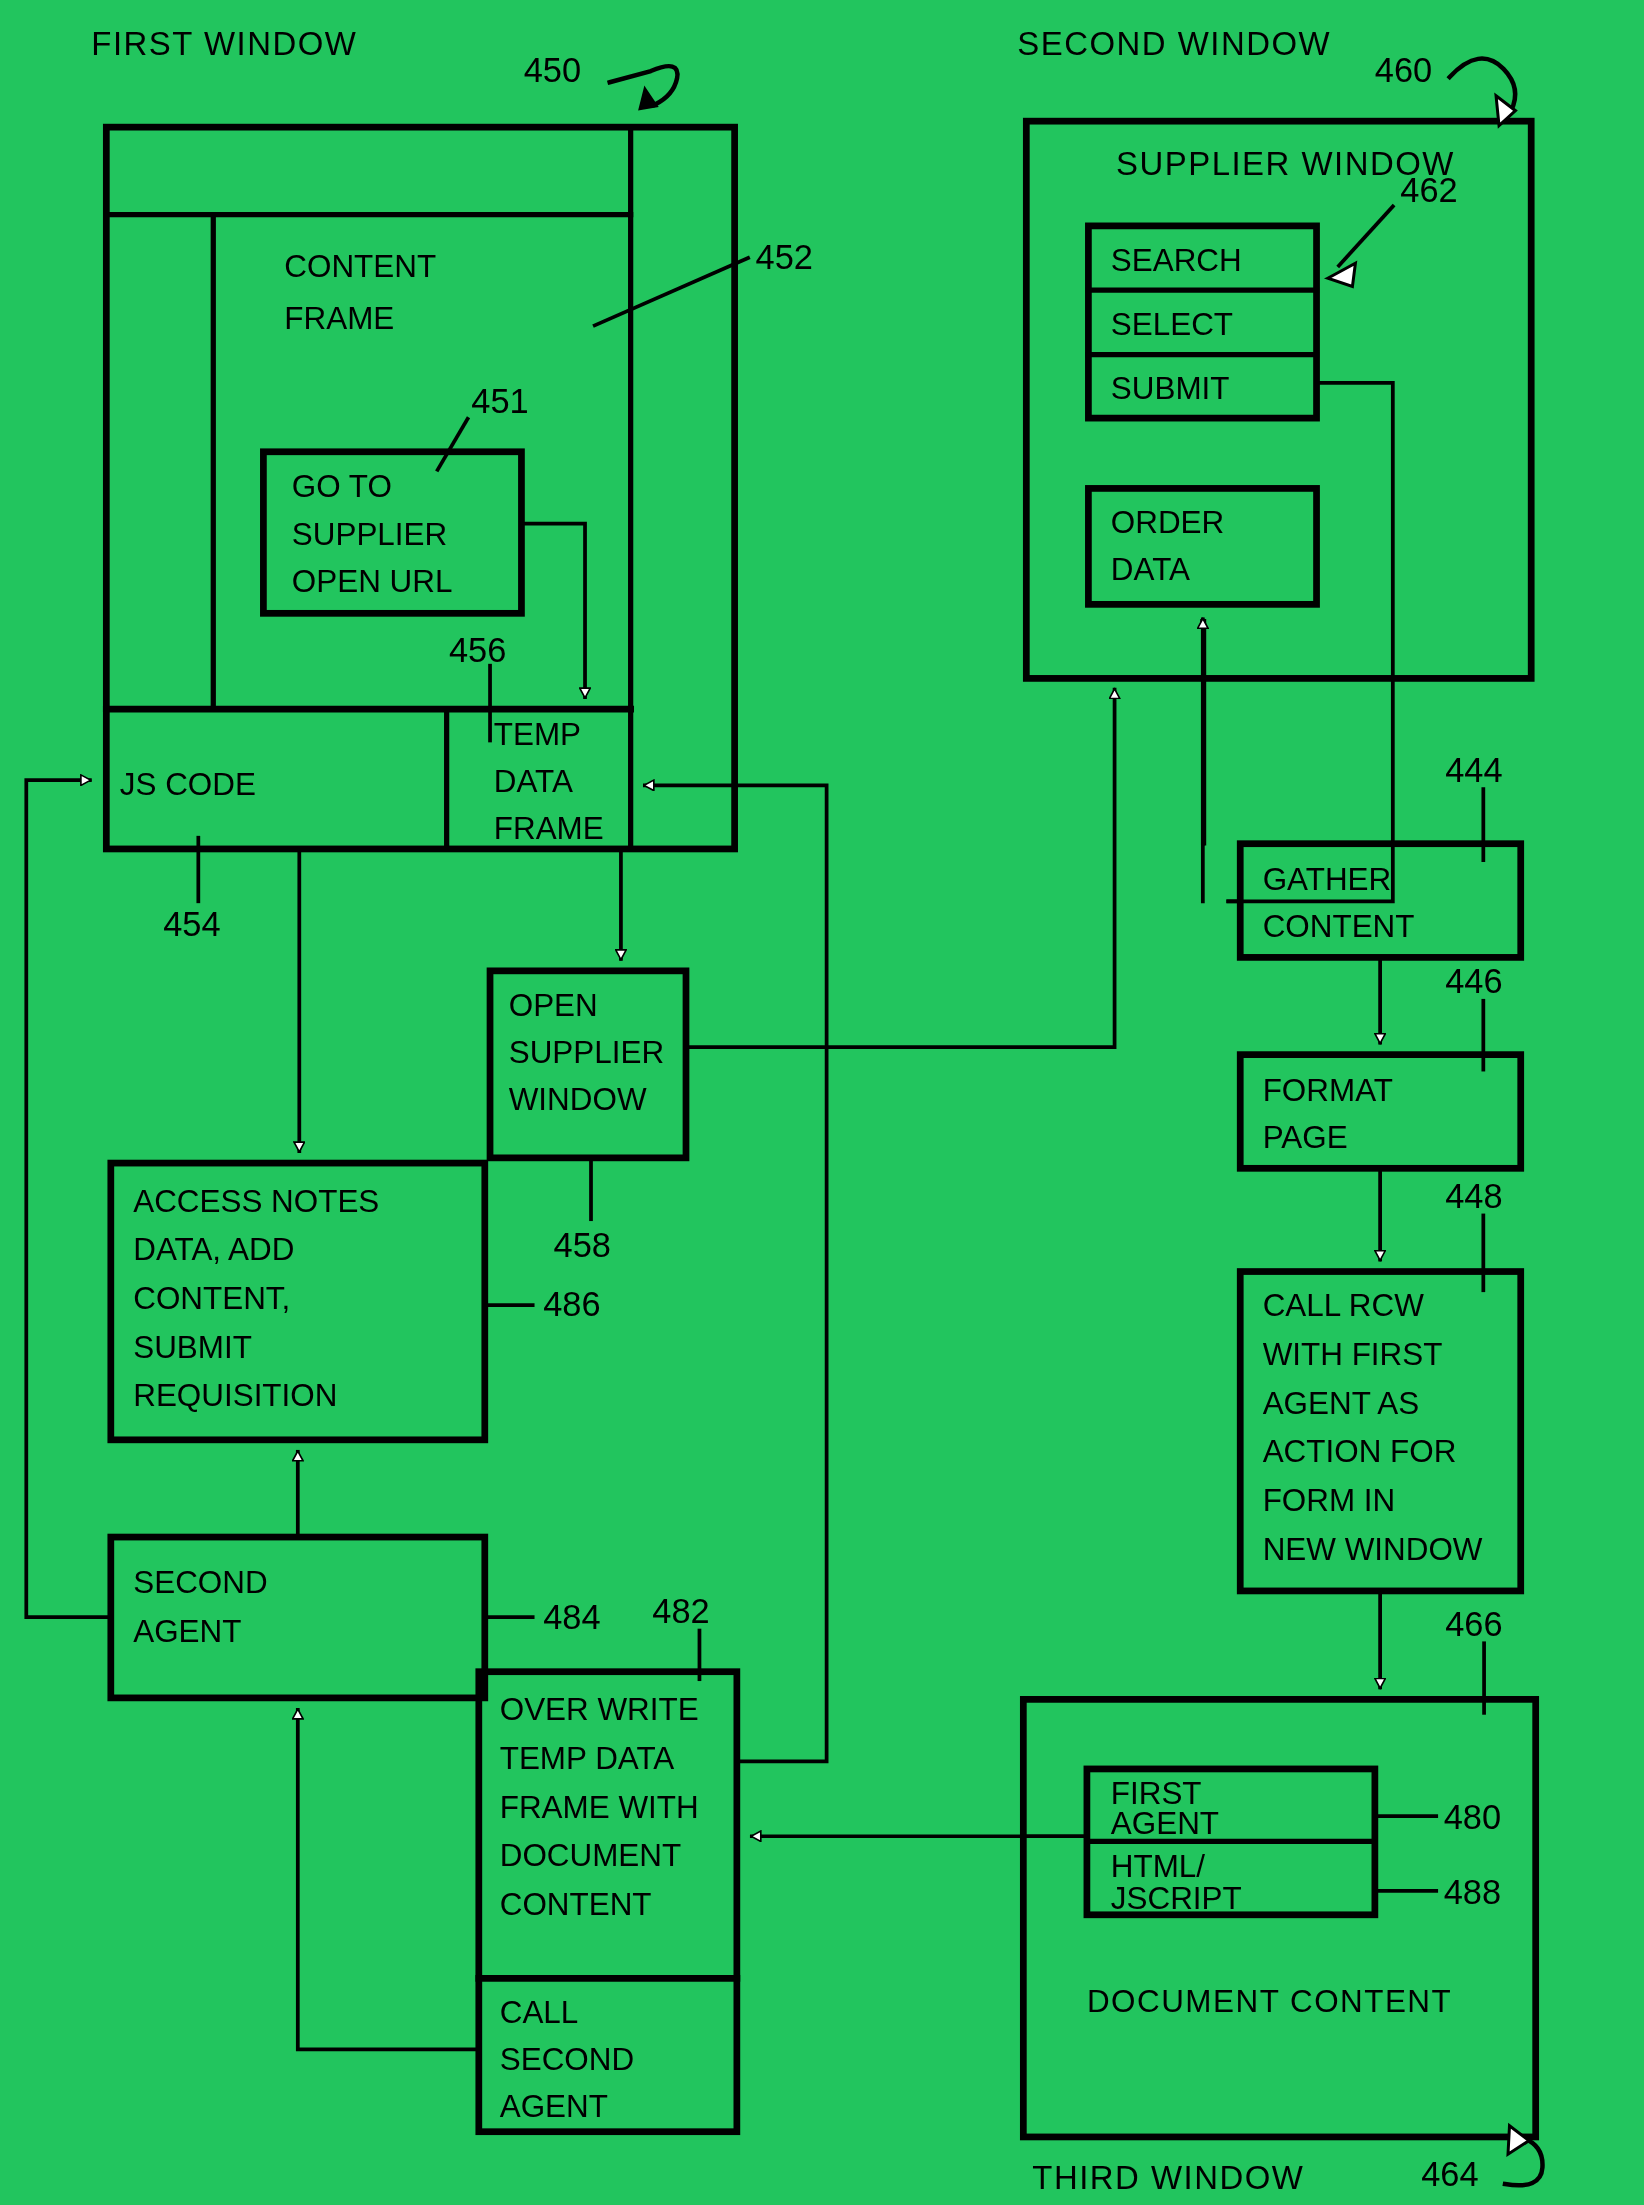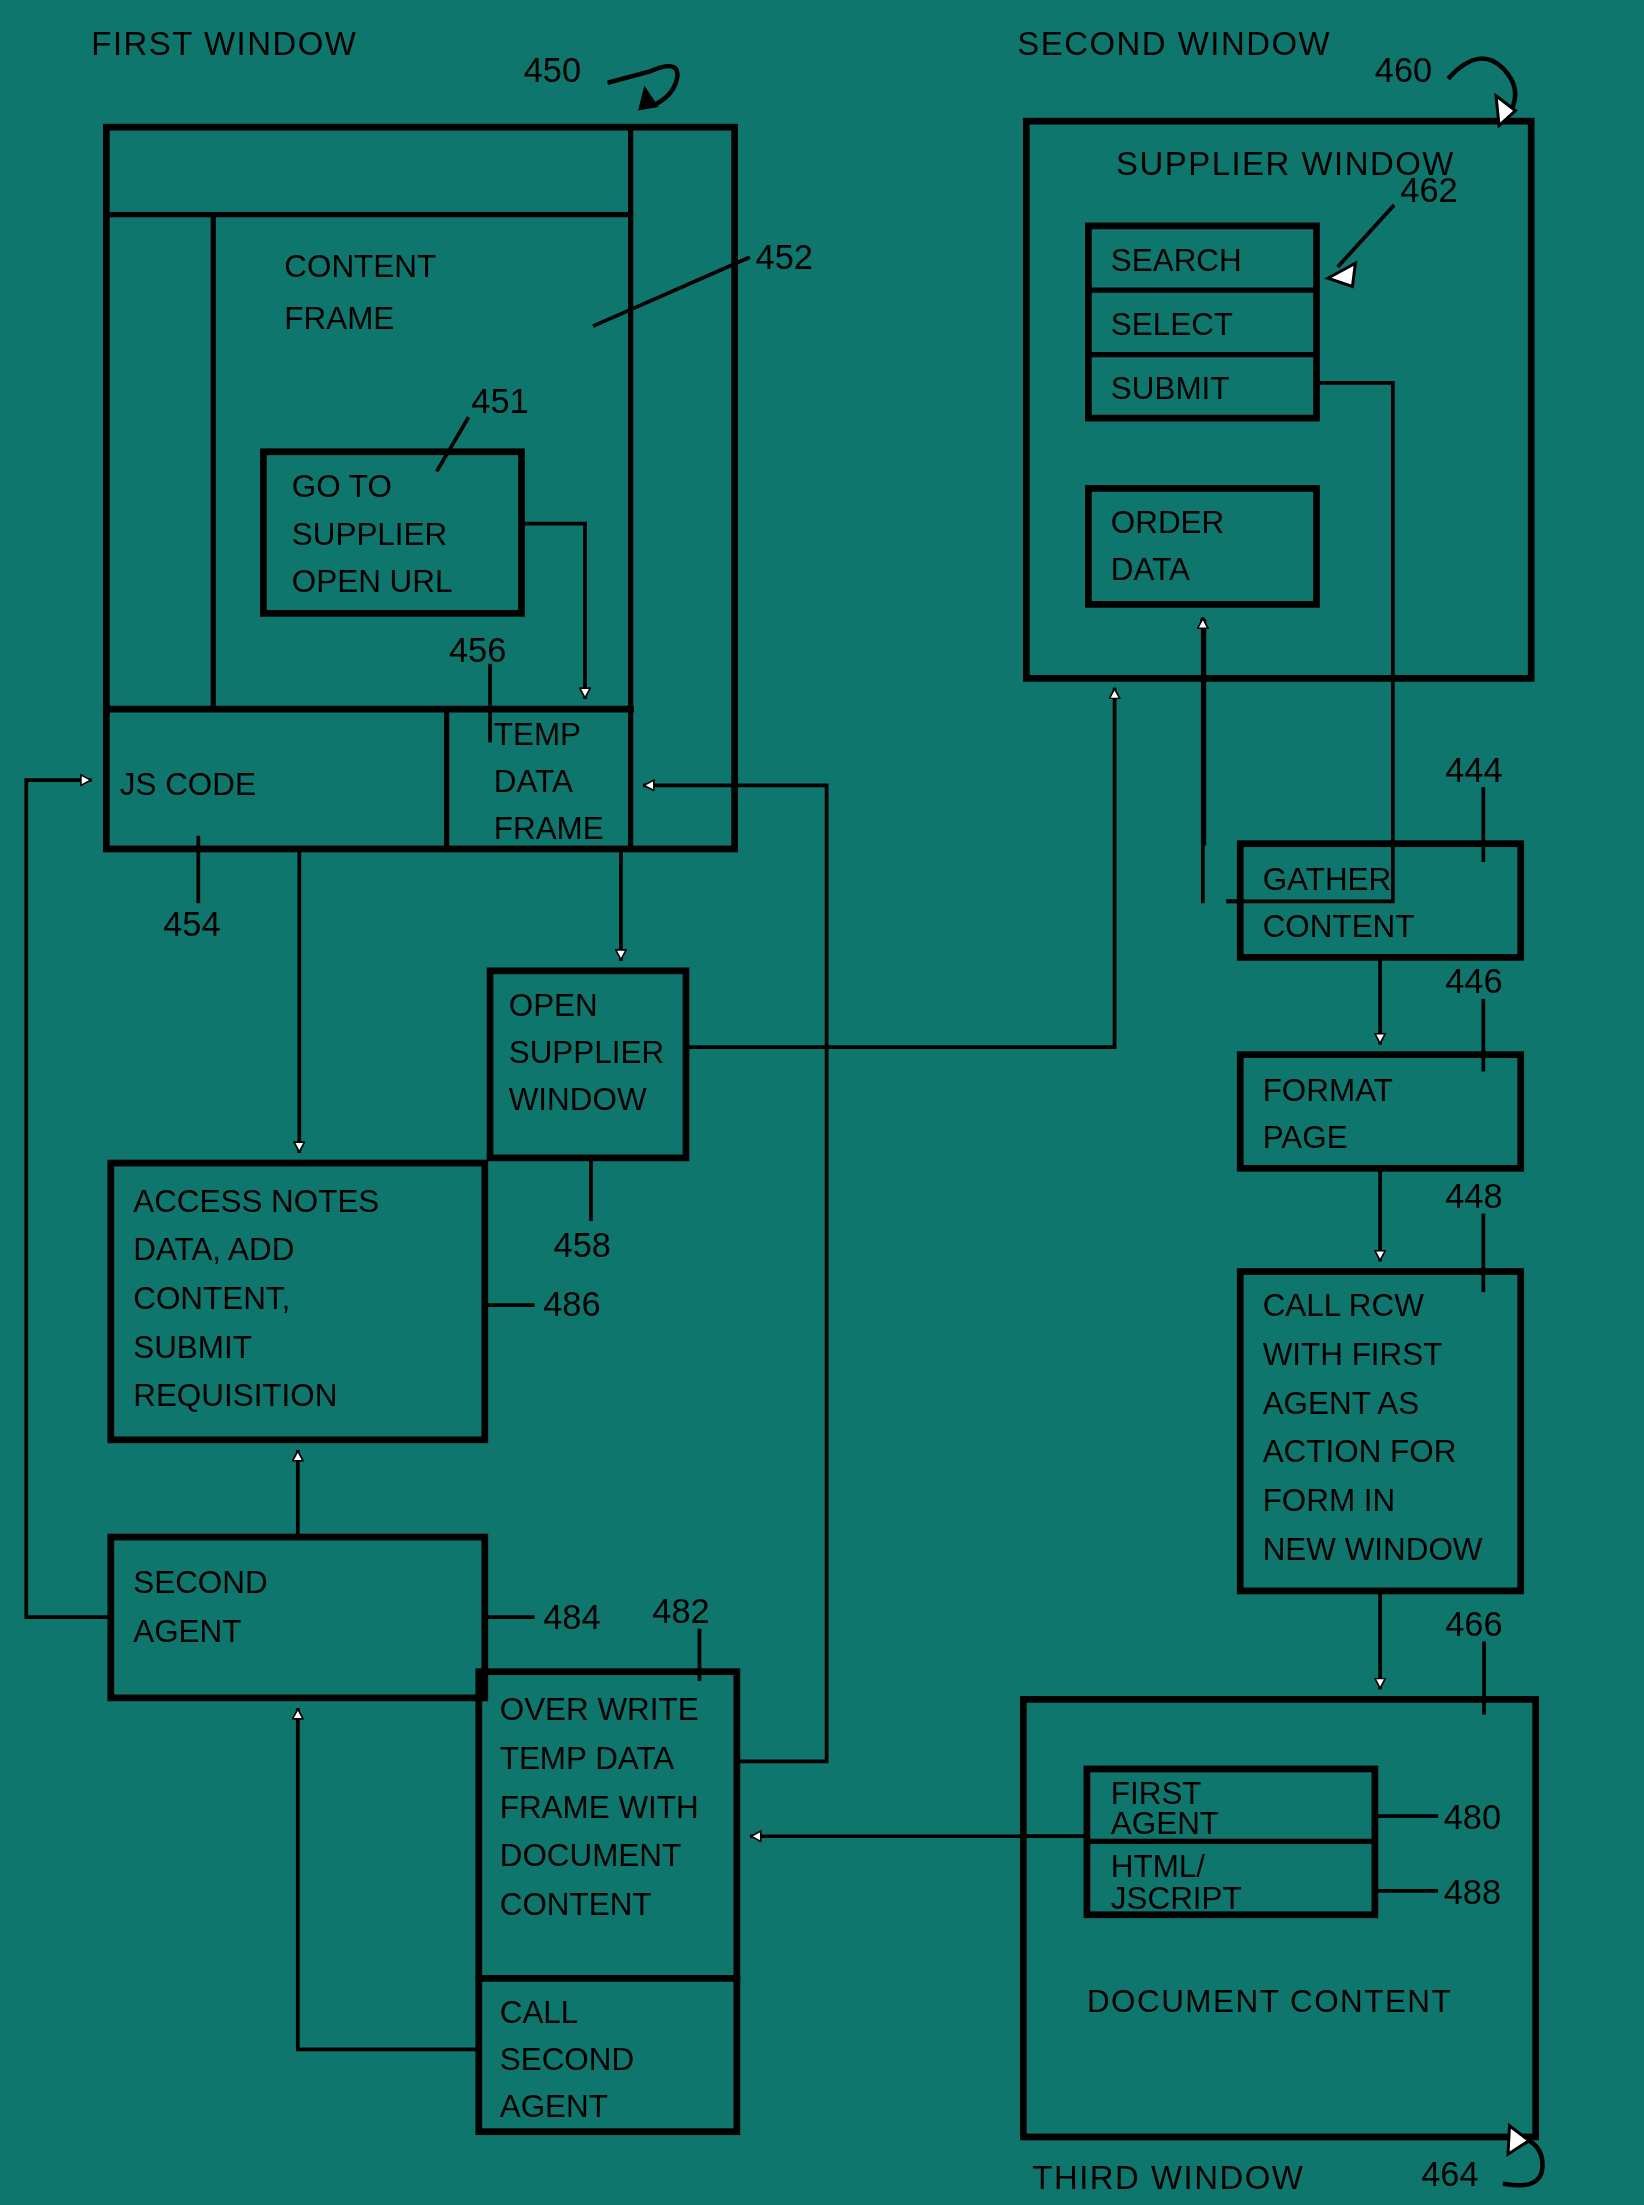--- a/index.html
+++ b/index.html
@@ -1,17 +1,17 @@
 <!DOCTYPE html>
 <html style="font-size:12px"><head>
 <meta charset="utf-8">
 <style>
   html,body{margin:0;padding:0;background:#fff;}
   body{width:1645px;height:2205px;font-family:"Liberation Sans",sans-serif;}
-  #stage{position:relative;width:1645px;height:2205px;overflow:hidden;background:#0f766e;}
+  #stage{position:relative;width:1645px;height:2205px;overflow:hidden;background:#22c55e;}
   svg{position:absolute;left:0;top:0;}
   .lbl{font-family:"Liberation Sans",sans-serif;fill:#000;}
   text{white-space:pre;}
 </style>
 </head>
 <body>
 
 <div id="stage">
 <svg width="1645" height="2205" viewBox="0 0 2199 2948" xmlns="http://www.w3.org/2000/svg">
 

